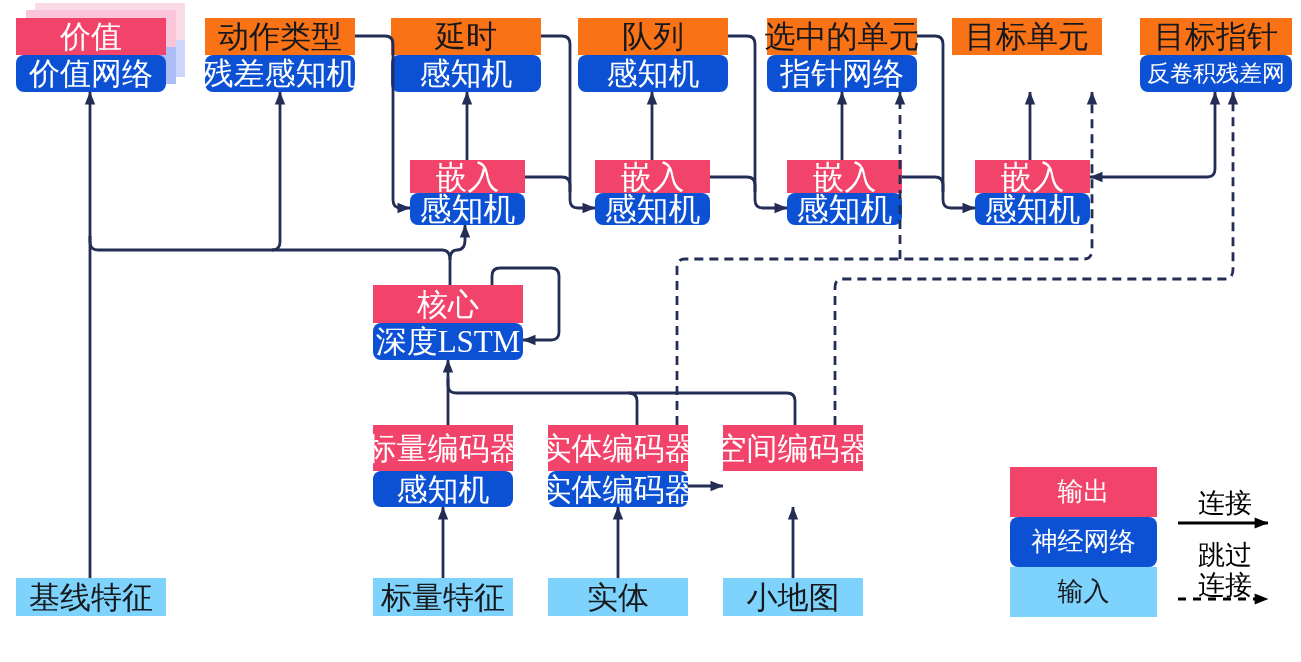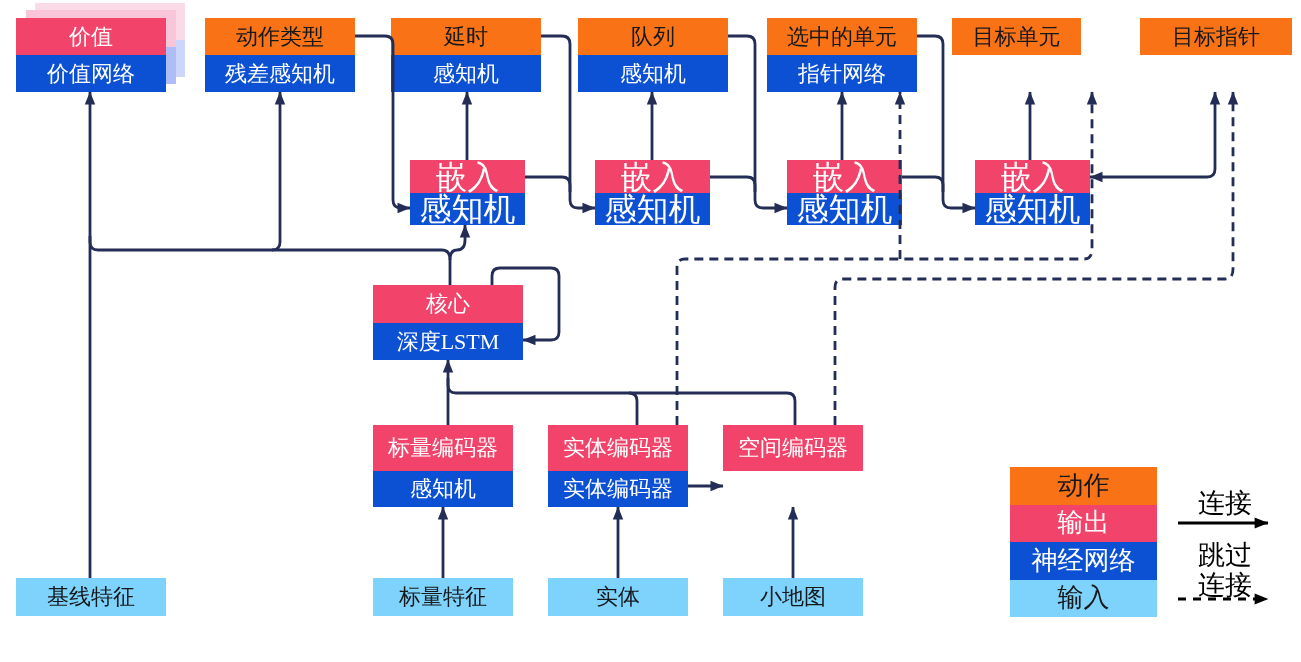--- a/index.html
+++ b/index.html
@@ -5,23 +5,23 @@
   html,body{margin:0;padding:0;background:#ffffff;}
   #stage{
     position:relative;width:1301px;height:662px;background:#ffffff;overflow:hidden;
     font-family:"Liberation Serif","DejaVu Serif",serif;
   }
   .box{position:absolute;display:flex;flex-direction:column;z-index:2;}
   .half{display:flex;align-items:center;justify-content:center;width:100%;
         white-space:nowrap;line-height:1;}
   .yellow{background:#f97316;color:#16181c;}
   .red{background:#F2436B;color:#ffffff;}
-  .blue{background:#0C51D4;color:#ffffff;}
+  .blue{background:#0C51D4;color:#ffffff;border-radius:8px;}
   .green{background:#7dd3fc;color:#16181c;}
-  .fs25{font-size:22px;} .fs24{font-size:32px;} .fs23{font-size:23px;}
+  .fs25{font-size:31px;} .fs24{font-size:32px;} .fs23{font-size:23px;}
   .h37{height:37px;} .h38{height:38px;} .h33{height:33px;} .h32{height:32px;}
   .h46{height:46px;} .h36{height:36px;}
   .ghost{position:absolute;display:flex;flex-direction:column;z-index:1;}
   .ghost .gh{width:100%;height:37px;}
   .g1-pink{background:#F9C5D8;} .g1-blue{background:#AEBCF7;}
   .g2-pink{background:#FBDAE7;} .g2-blue{background:#CCD6FB;}
   .input-box{position:absolute;height:38px;display:flex;align-items:center;
              justify-content:center;z-index:2;white-space:nowrap;line-height:1;}
   #wires{position:absolute;left:0;top:0;z-index:3;pointer-events:none;}
   .legend-stack{position:absolute;left:1010px;top:467px;width:147px;height:150px;
@@ -57,25 +57,26 @@
     <div class="half blue h37 fs25">感知机</div>
   </div>
   <div class="box" style="left:578px;top:18px;width:150px;">
     <div class="half yellow h37 fs25">队列</div>
     <div class="half blue h37 fs25">感知机</div>
   </div>
   <div class="box" style="left:767px;top:18px;width:150px;">
     <div class="half yellow h37 fs25">选中的单元</div>
     <div class="half blue h37 fs25">指针网络</div>
   </div>
-  <div class="box" style="left:952px;top:18px;width:129px;">
+  <div class="box" style="left:952px;top:18px;width:150px;">
     <div class="half yellow h37 fs25">目标单元</div>
   </div>
   <div class="box" style="left:1140px;top:18px;width:152px;">
     <div class="half yellow h37 fs25">目标指针</div>
+    <div class="half blue h37 fs23">反卷积残差网</div>
   </div>
 
   <div class="box" style="left:410px;top:160px;width:115px;">
     <div class="half red h33 fs24">嵌入</div>
     <div class="half blue h32 fs24">感知机</div>
   </div>
   <div class="box" style="left:595px;top:160px;width:115px;">
     <div class="half red h33 fs24">嵌入</div>
     <div class="half blue h32 fs24">感知机</div>
   </div>
@@ -104,21 +105,20 @@
   <div class="box" style="left:723px;top:425px;width:140px;">
     <div class="half red h46 fs25">空间编码器</div>
   </div>
 
   <div class="input-box green fs25" style="left:16px;top:578px;width:150px;">基线特征</div>
   <div class="input-box green fs25" style="left:373px;top:578px;width:140px;">标量特征</div>
   <div class="input-box green fs25" style="left:548px;top:578px;width:140px;">实体</div>
   <div class="input-box green fs25" style="left:723px;top:578px;width:140px;">小地图</div>
 
   <div class="legend-stack">
-    <div class="half yellow">动作</div>
     <div class="half red">输出</div>
     <div class="half blue">神经网络</div>
     <div class="half green">输入</div>
   </div>
   <div class="legend-label" style="left:1170px;top:490px;">连接</div>
   <div class="legend-label" style="left:1170px;top:542px;">跳过</div>
   <div class="legend-label" style="left:1170px;top:572px;">连接</div>
 
   <svg id="wires" width="1301" height="662" viewBox="0 0 1301 662">
     <defs>

